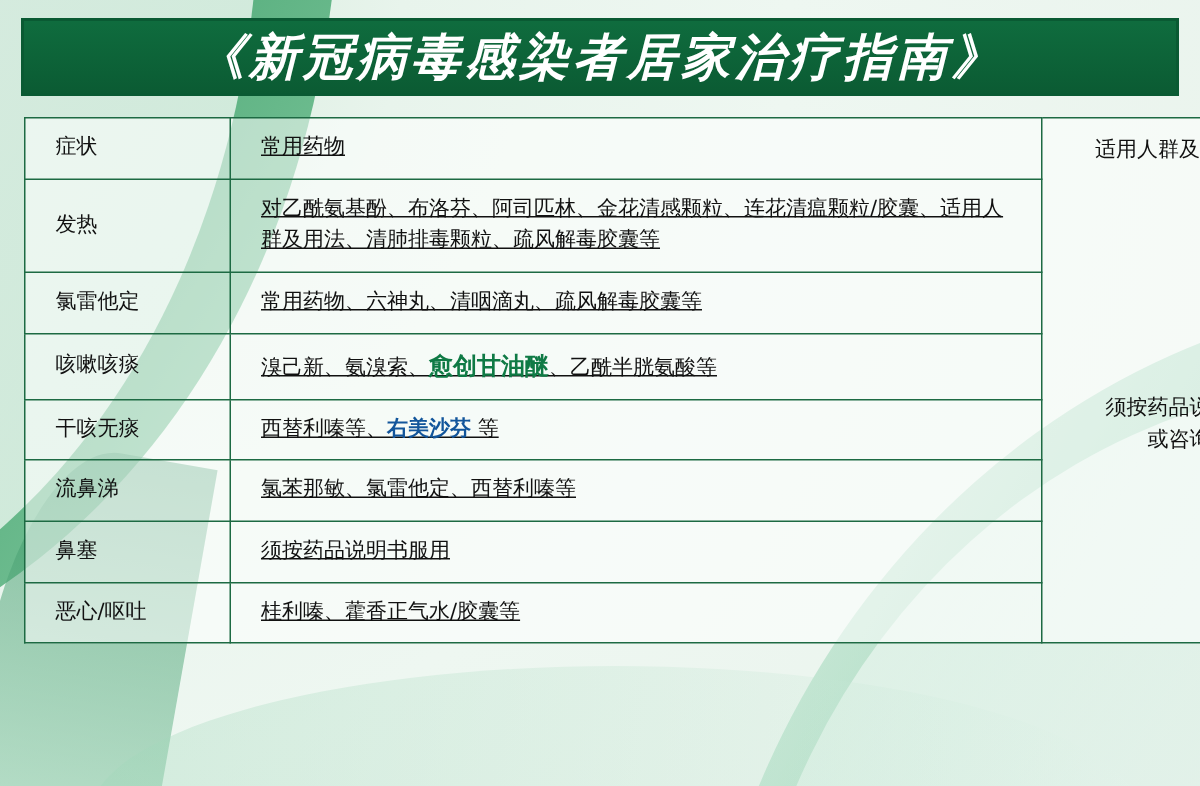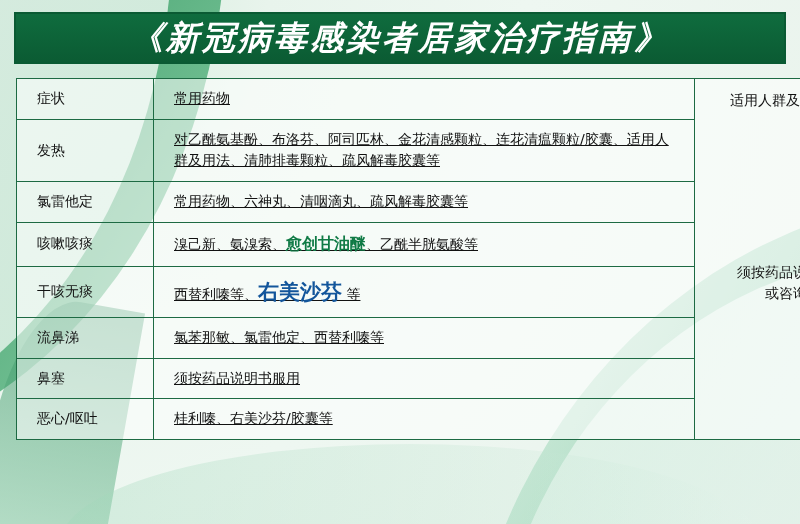--- a/index.html
+++ b/index.html
@@ -145,21 +145,21 @@
     padding-bottom: 11px;
   }
   .hl-green {
     color: #0f7a45;
     font-weight: bold;
     font-size: 16px;
   }
   .hl-blue {
     color: #12559b;
     font-weight: bold;
-    font-size: 21px;
+    font-size: 14px;
   }
 </style>
 </head>
 <body>
 
 <div class="poster">
   <div class="swoosh sw1"></div>
   <div class="swoosh sw2"></div>
   <div class="swoosh sw3"></div>
   <div class="swoosh sw4"></div>
@@ -226,20 +226,20 @@
           <tr>
             <td class="col-symptom">鼻塞</td>
             <td class="col-drug">
               <span>须按药品说明书服用</span>
             </td>
           </tr>
 
           <tr>
             <td class="col-symptom">恶心/呕吐</td>
             <td class="col-drug">
-              <span>桂利嗪、右美沙芬/胶囊等</span>
+              <span>桂利嗪、藿香正气水/胶囊等</span>
             </td>
           </tr>
         </tbody>
       </table>
     </div>
   </div>
 </div>
 
 </body></html>

